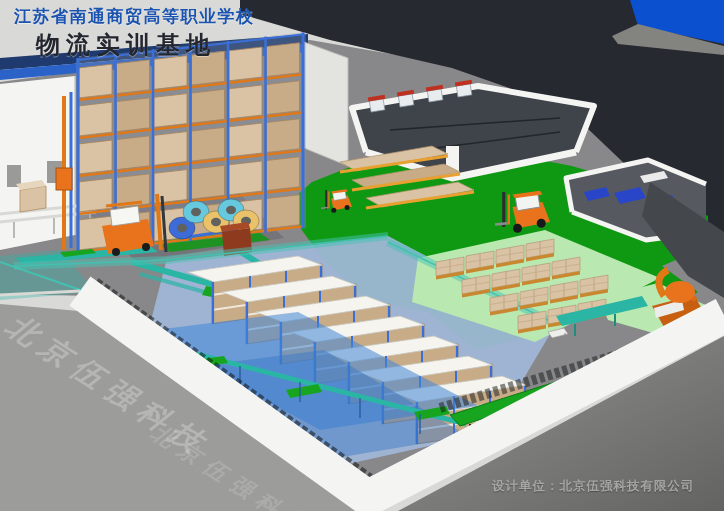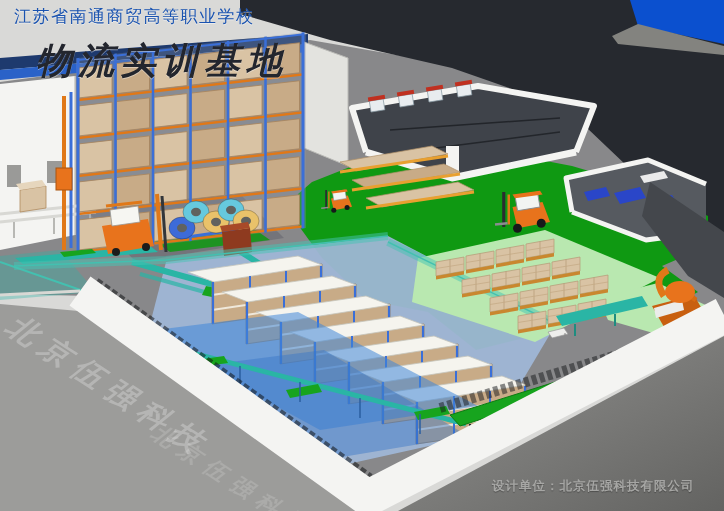--- a/index.html
+++ b/index.html
@@ -21,24 +21,24 @@
   .f-sblue{fill:var(--steel-blue)} .f-sdark{fill:var(--steel-blue-dark)}
   
   .st-post{stroke:var(--rack-blue);fill:none}
   .st-beam{stroke:var(--beam-orange);fill:none}
   .st-teal{stroke:var(--conveyor-teal);fill:none}
   .st-fence{stroke:var(--fence-teal);fill:none}
   .st-white{stroke:var(--wall-white);fill:none}
   .wm{fill:#ffffff;font-weight:bold;letter-spacing:9px;}
   
   .title-block{position:absolute;left:14px;top:6px;line-height:1.25;}
-  .school-name{font-size:17px;font-weight:normal;color:var(--school-text);letter-spacing:1.5px;
+  .school-name{font-size:17px;font-weight:bold;color:var(--school-text);letter-spacing:1.5px;
     text-shadow:0 1px 0 rgba(255,255,255,.5);}
-  .facility-title{font-size:36px;font-weight:bold;color:var(--title-text);letter-spacing:6px;
-    margin-left:22px;margin-top:11px;text-shadow:0 1px 0 rgba(255,255,255,.4);font-style:italic;}
+  .facility-title{font-size:24px;font-weight:bold;color:var(--title-text);letter-spacing:6px;
+    margin-left:22px;margin-top:3px;text-shadow:0 1px 0 rgba(255,255,255,.4);}
   .credit-line{position:absolute;left:492px;top:478px;font-size:12.5px;font-weight:bold;
     color:var(--credit-text);letter-spacing:1px;text-shadow:0 1px 1px rgba(0,0,0,.3);text-align:center;}
 </style>
 </head>
 <body>
 
 <div id="stage">
 <svg id="scene" viewBox="0 0 724 511">
   <defs>
     <linearGradient id="gx" x1="0" y1="0" x2="1" y2="1">

